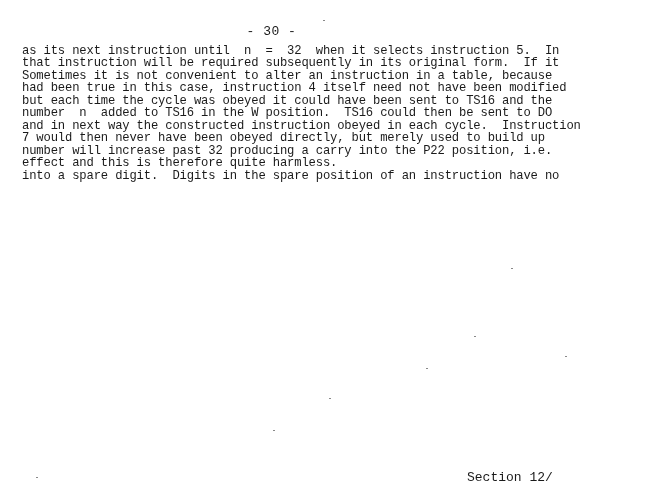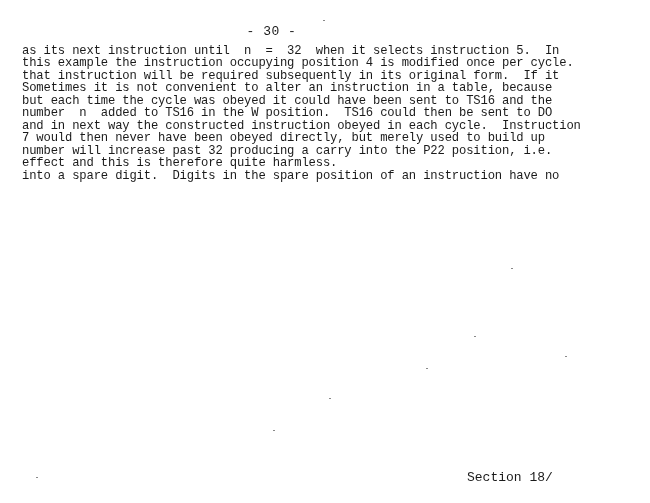--- a/index.html
+++ b/index.html
@@ -51,35 +51,35 @@
     }
   </style>
 </head>
 <body>
 
 <div>
   <div class="page-number">- 30 -</div>
 
   <div class="body-text">
     <div class="line">as its next instruction until  n  =  32  when it selects instruction 5.  In</div>
-    <div class="line">this example the instruction occupying position 4 is modified once per cycle.</div>
     <div class="line">that instruction will be required subsequently in its original form.  If it</div>
     <div class="line">Sometimes it is not convenient to alter an instruction in a table, because</div>
+    <div class="line">had been true in this case, instruction 4 itself need not have been modified</div>
     <div class="line">but each time the cycle was obeyed it could have been sent to TS16 and the</div>
     <div class="line">number  n  added to TS16 in the W position.  TS16 could then be sent to DO</div>
     <div class="line">and in next way the constructed instruction obeyed in each cycle.  Instruction</div>
     <div class="line">7 would then never have been obeyed directly, but merely used to build up</div>
     <div class="line">number will increase past 32 producing a carry into the P22 position, i.e.</div>
     <div class="line">effect and this is therefore quite harmless.</div>
     <div class="line">into a spare digit.  Digits in the spare position of an instruction have no</div>
   </div>
 
   <div class="speck" style="left:323px;top:20px;"></div>
   <div class="speck" style="left:511px;top:268px;"></div>
   <div class="speck" style="left:474px;top:336px;"></div>
   <div class="speck" style="left:565px;top:356px;"></div>
   <div class="speck" style="left:426px;top:368px;"></div>
   <div class="speck" style="left:329px;top:398px;"></div>
   <div class="speck" style="left:273px;top:430px;"></div>
   <div class="speck" style="left:36px;top:477px;"></div>
 
-  <div class="footer">Section 18/</div>
+  <div class="footer">Section 12/</div>
 </div>
 
 </body></html>

